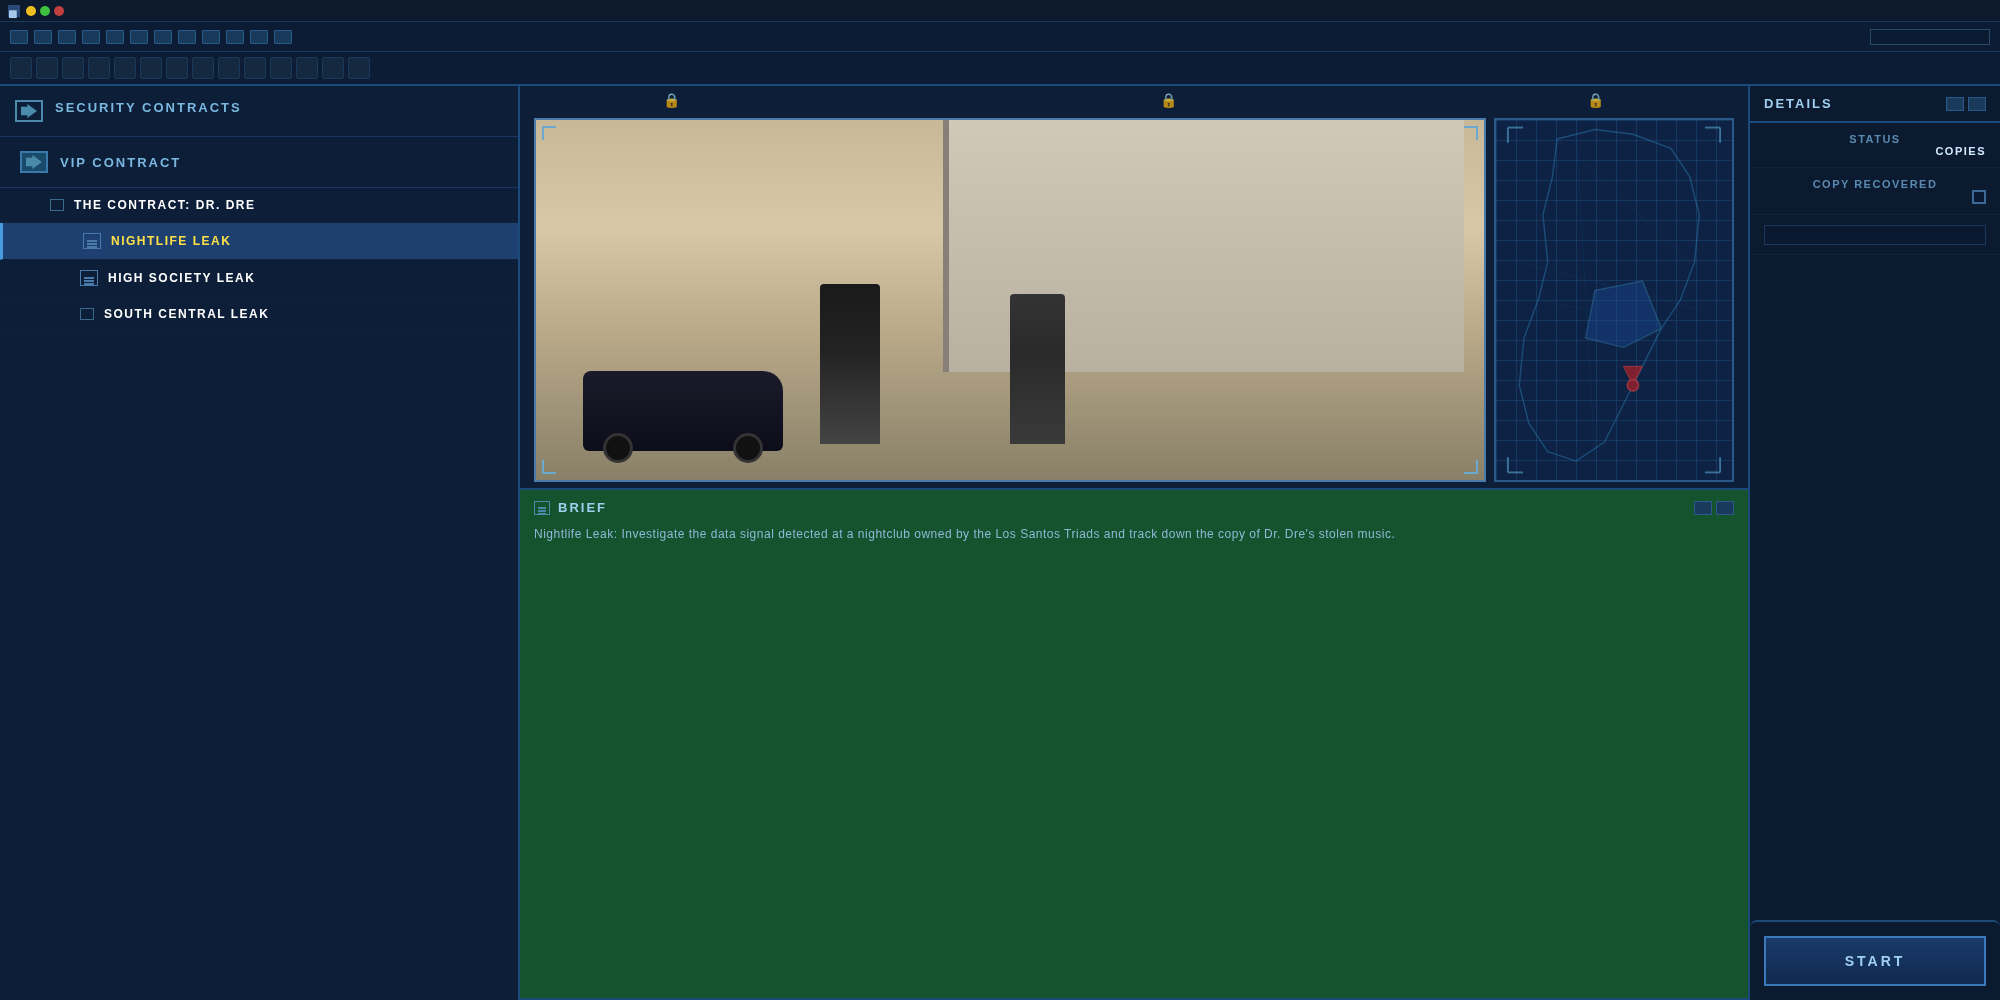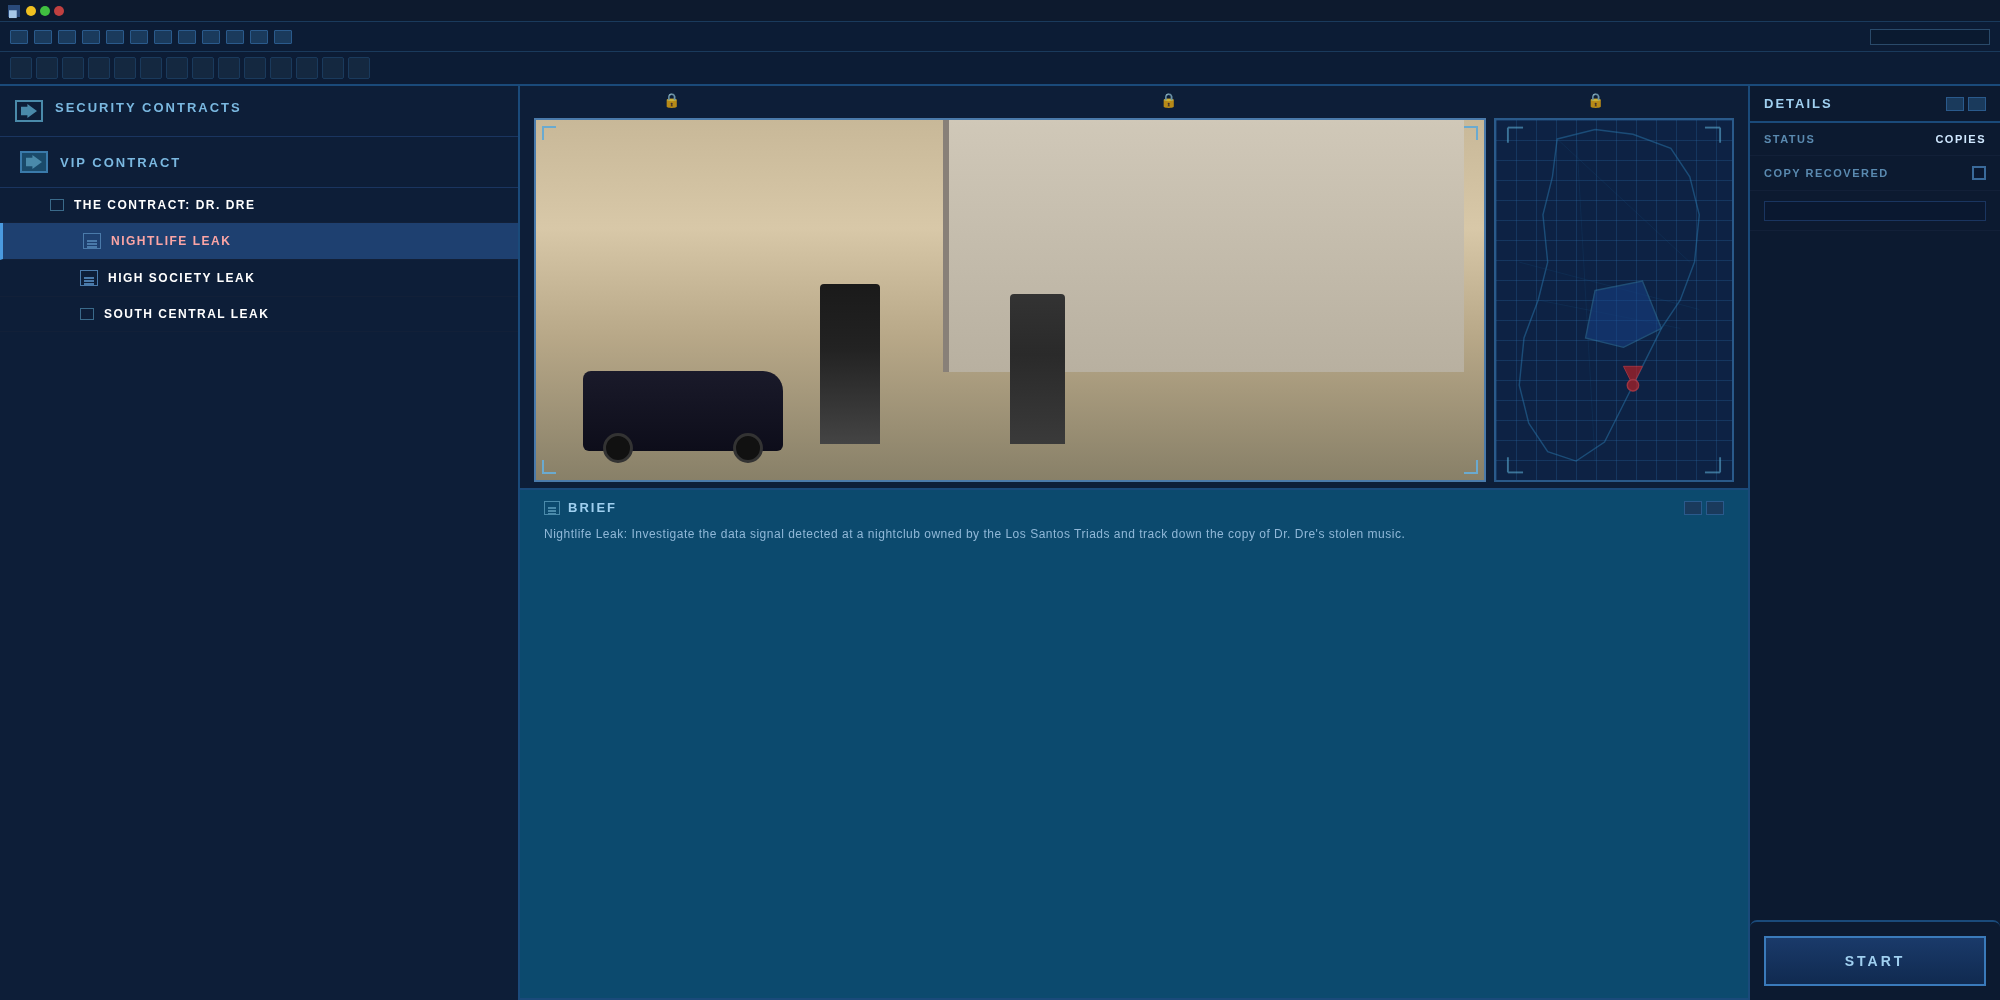--- a/index.html
+++ b/index.html
@@ -196,21 +196,21 @@
     }
 
     .contract-label {
       color: #ffffff;
       font-size: 12px;
       letter-spacing: 1.5px;
       font-weight: bold;
       text-transform: uppercase;
     }
     .contract-item.active .contract-label {
-      color: #fca5a5;
+      color: #fde047;
     }
 
     .sub-item {
       padding-left: 80px;
     }
 
     .sub-item-small {
       width: 14px;
       height: 12px;
       border: 1px solid #3a6a8a;
@@ -322,24 +322,24 @@
       background-size: 20px 20px;
     }
     .lock-icon {
       color: #5a8ab0;
       font-size: 14px;
       opacity: 0.8;
     }
 
     
     .brief-section {
-      background: #0c4a6e;
+      background: #14532d;
       border-top: 2px solid #1a4a7a;
       border-bottom: 2px solid #1a4a7a;
-      padding: 10px 24px;
+      padding: 10px 14px;
       flex: 1;
     }
 
     .brief-header {
       display: flex;
       align-items: center;
       margin-bottom: 10px;
     }
     .brief-icon {
       width: 16px;
@@ -438,20 +438,21 @@
       margin-left: auto;
       display: flex;
       gap: 4px;
     }
 
     .details-row {
       display: flex;
       align-items: center;
       padding: 10px 14px;
       border-bottom: 1px solid #122038;
+      flex-direction: column;
     }
     .details-row-label {
       color: #5a8ab0;
       font-size: 11px;
       letter-spacing: 1.5px;
       font-weight: bold;
       text-transform: uppercase;
     }
     .details-row-value {
       margin-left: auto;

